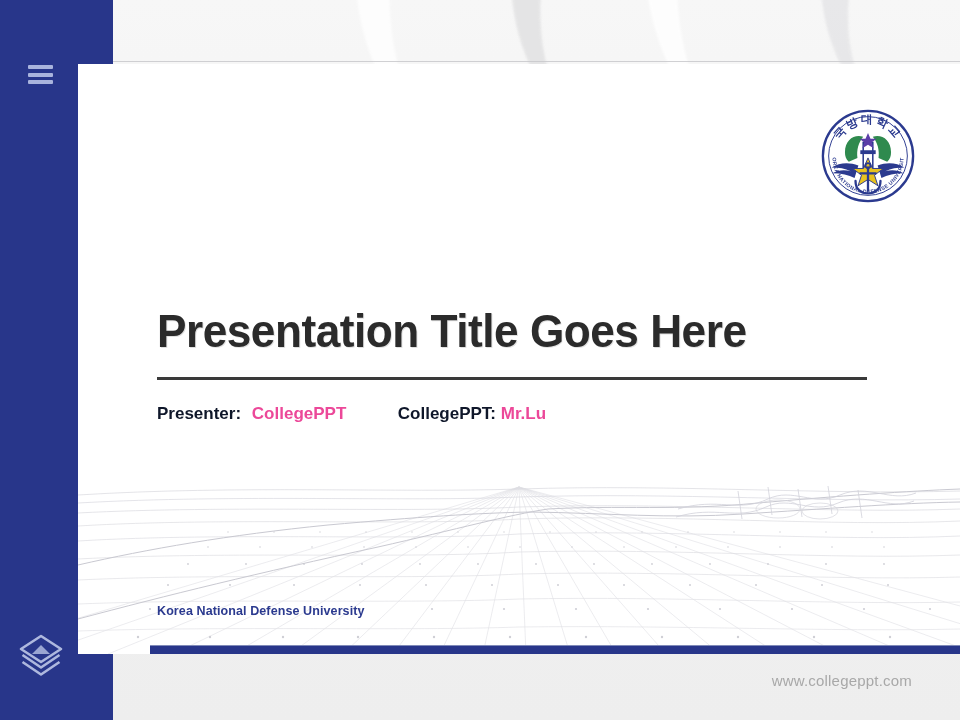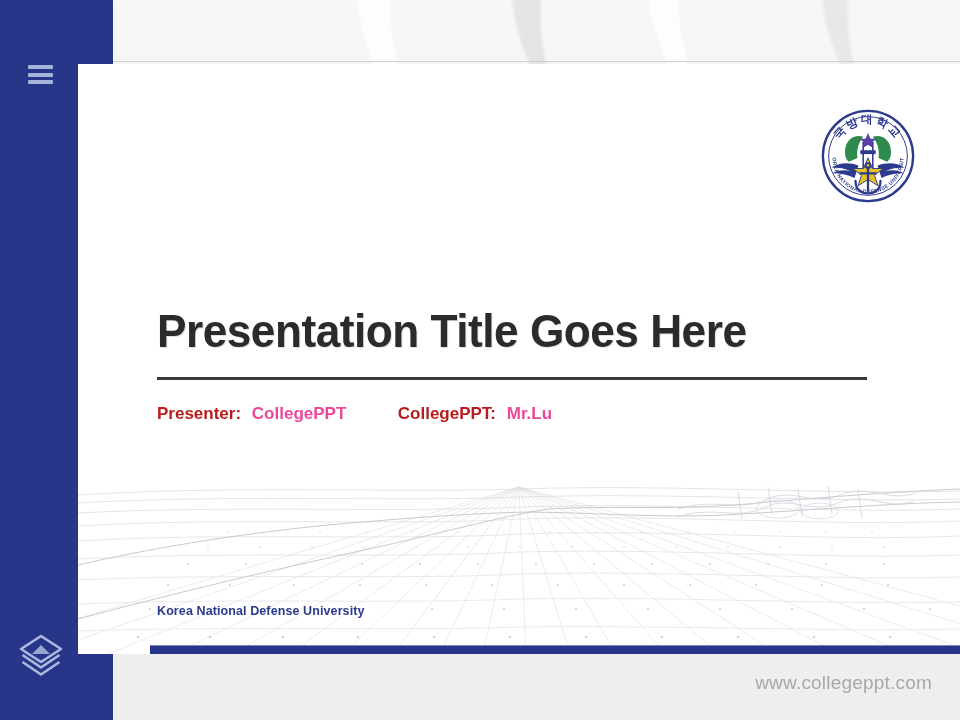--- a/index.html
+++ b/index.html
@@ -73,40 +73,40 @@
     white-space:nowrap;
   }
   .rule {
     position:absolute; left:79px; top:313px; width:710px; height:3px;
     background:#3a3a3a;
   }
   .credits {
     position:absolute; left:79px; top:340px;
     font-size:17px; font-weight:bold; white-space:nowrap;
   }
-  .credits .lbl { color:#b91c1c; }
+  .credits .lbl { color:#0f172a; }
   .credits .val { color:#ec4899; }
   .credits .gap { display:inline-block; width:42px; }
 
   
   .uni-name {
     position:absolute; left:79px; bottom:36px;
     font-size:12.5px; font-weight:bold; color:#2b3a8f;
     letter-spacing:.1px;
   }
   .bluebar {
     position:absolute; left:72px; bottom:0px; width:810px; height:9px;
     background:#28368a;
     border-top:1px solid #7f8ab8;
   }
 
   
   .watermark {
-    position:absolute; right:28px; top:672px;
-    font-size:19px; color:#a8a8a8; letter-spacing:.2px;
+    position:absolute; right:48px; top:672px;
+    font-size:15px; color:#a8a8a8; letter-spacing:.2px;
   }
 </style>
 </head>
 <body>
 
 <div id="root">
 
   <div class="backdrop">
     <div class="swoosh sw1"></div>
     <div class="swoosh sw2"></div>
@@ -321,21 +321,21 @@
     </div>
 
     <div class="title">Presentation Title Goes Here</div>
     <div class="rule"></div>
 
     <div class="credits">
       <span class="lbl">Presenter:</span>
       <span class="val" style="margin-left: 6px;">CollegePPT</span>
       <span class="gap"></span>
       <span class="lbl">CollegePPT:</span>
-      <span class="val" style="margin-left: 6px;">Mr.Lu</span>
+      <span class="val" style="margin-left: 0;">Mr.Lu</span>
     </div>
 
     <div class="uni-name">Korea National Defense University</div>
     <div class="bluebar"></div>
   </div>
 
   <div class="watermark">www.collegeppt.com</div>
 
 </div>
 

